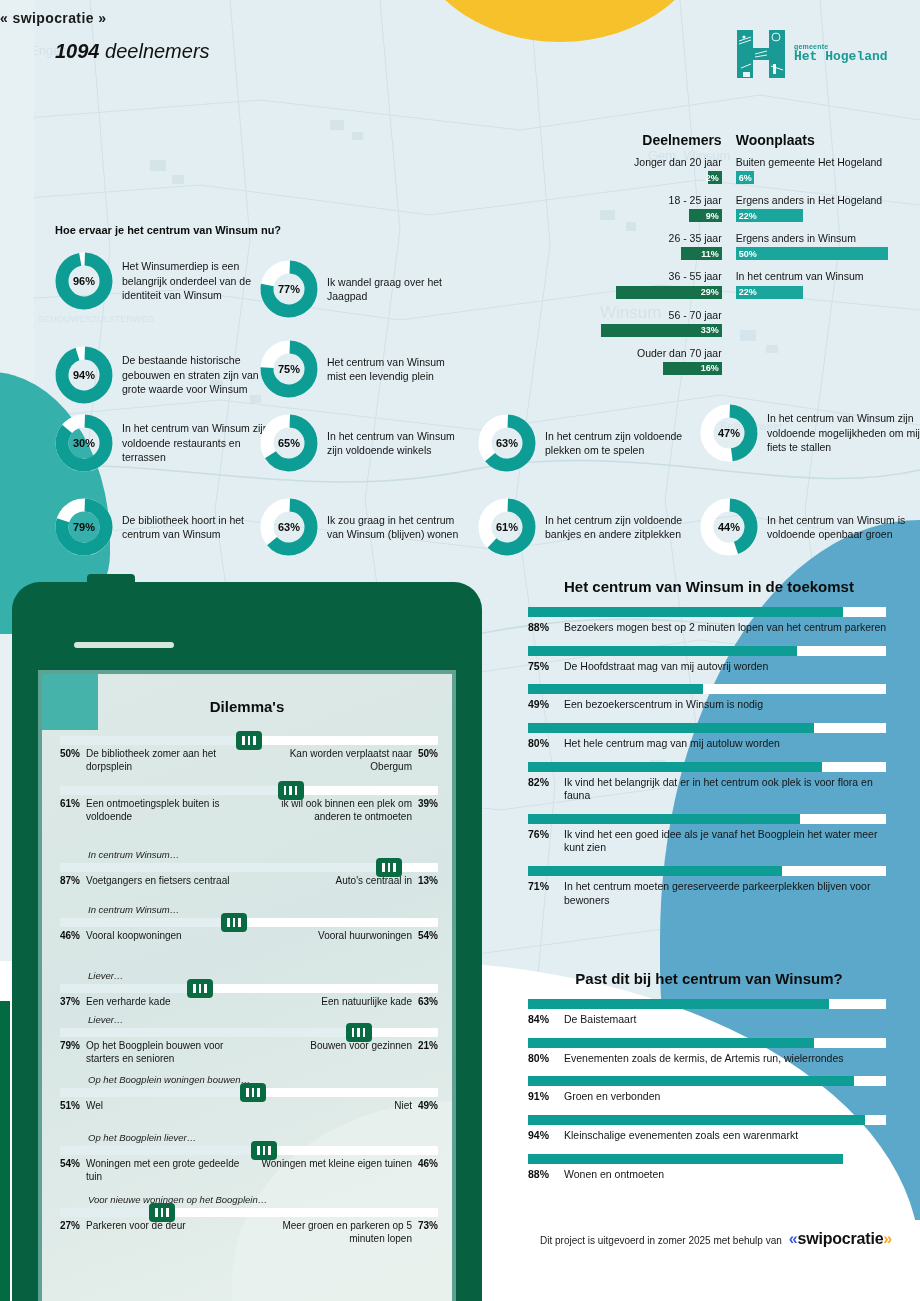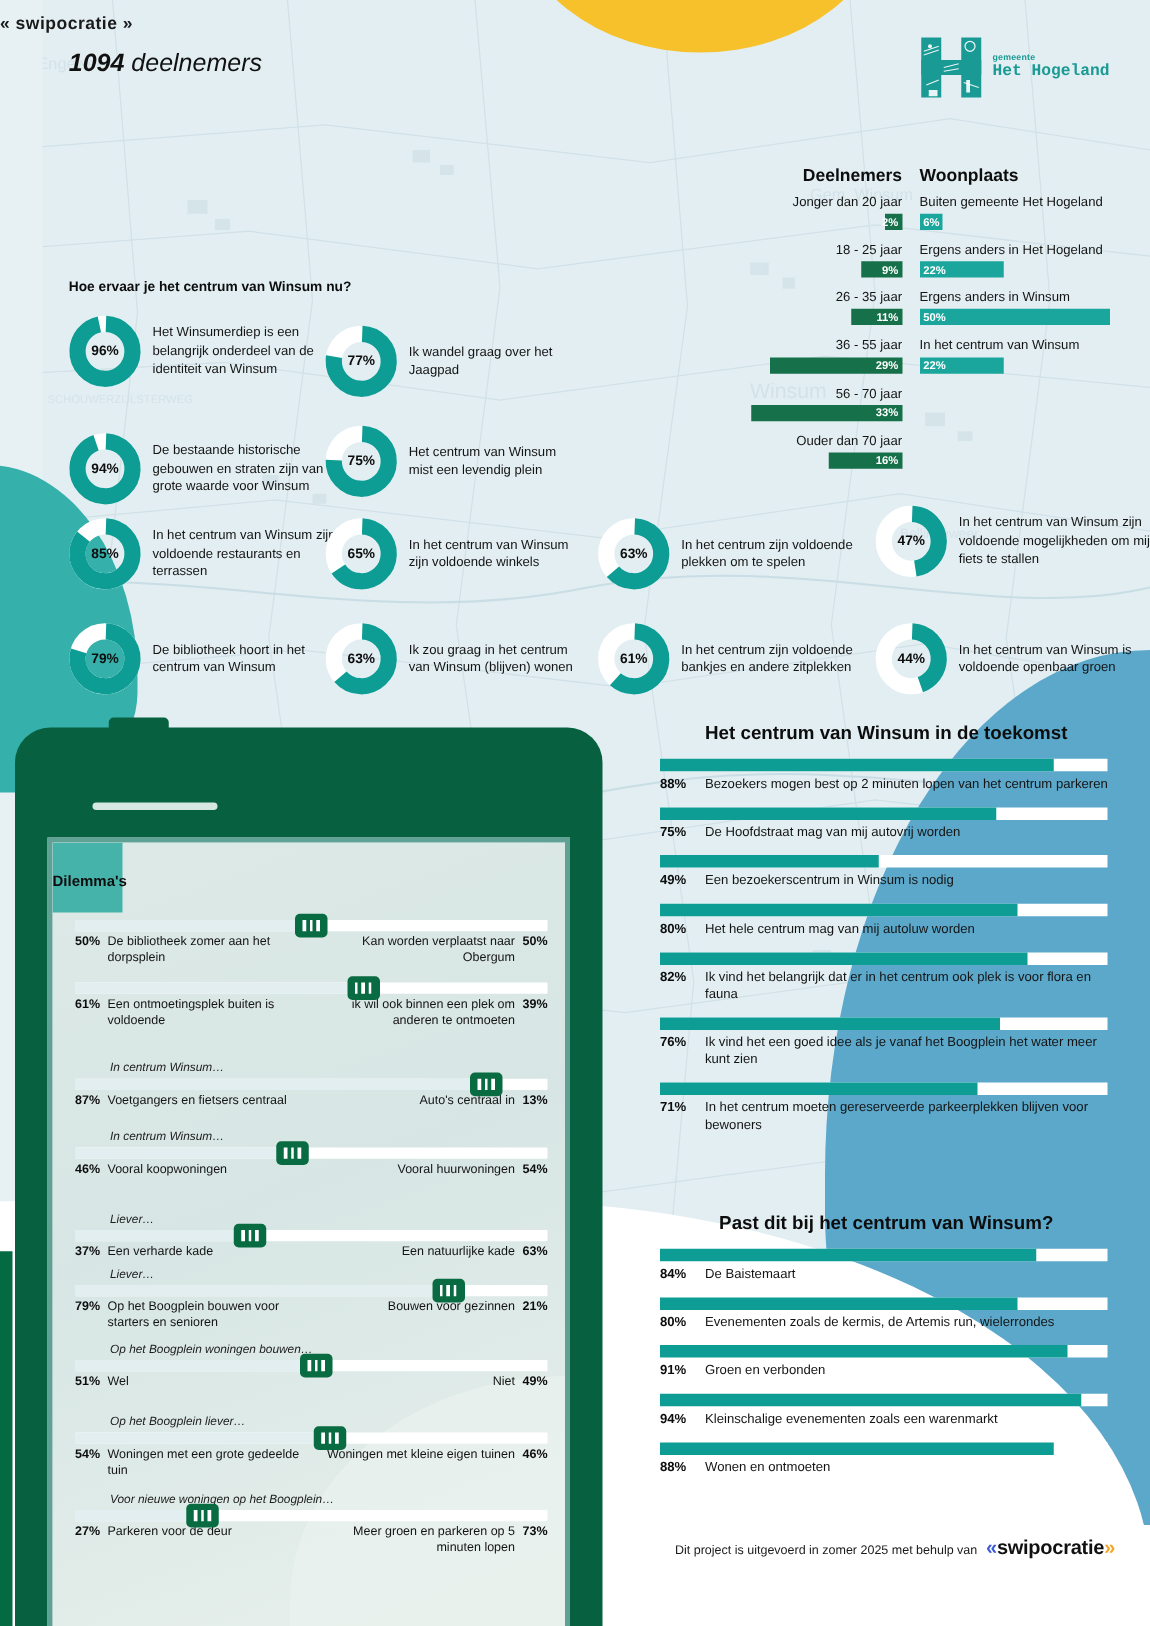--- a/index.html
+++ b/index.html
@@ -131,22 +131,22 @@
   }
   .screen-corner {
     position:absolute; left:0; top:0; width:56px; height:56px; background:#46b3ab;
   }
   .screen-sheen {
     position:absolute; right:-40px; bottom:-20px; width:260px; height:220px;
     background:#e9f1ed; border-top-left-radius:220px 180px; opacity:0.85;
   }
   .screen-inner { position:absolute; left:0; top:0; width:100%; height:100%; }
   .dilemmas-title {
-    position:absolute; left:0; top:24px; width:100%; text-align:left;
-    font-size:12px; font-weight:bold; color:#0d0d0d;
+    position:absolute; left:0; top:24px; width:100%; text-align:center;
+    font-size:15px; font-weight:bold; color:#0d0d0d;
   }
 
   .dil-row { position:absolute; left:18px; width:378px; }
   .dil-sub { font-size:9.5px; font-style:italic; color:#1c1c1c; margin-left:28px; margin-bottom:3px; }
   .dil-track { position:relative; width:378px; height:9px; background:#ffffff; border-radius:1px; }
   .dil-track .tint { position:absolute; left:0; top:0; height:9px; background:#e3eef0; }
   .dil-handle {
     position:absolute; top:-5px; width:26px; height:19px; background:#086b42; border-radius:4px;
     display:flex; align-items:center; justify-content:center; gap:3px;
   }
@@ -369,21 +369,21 @@
           <div class="pct">94%</div>
         </div>
         <div class="donut-label" style="width:150px">De bestaande historische gebouwen en straten zijn van grote waarde voor Winsum</div>
       </div>
       <div class="donut-item" style="left:55px; top:166px; width:217px;">
         <div class="donut">
           <svg width="58" height="58" viewBox="0 0 58 58">
             <circle cx="29" cy="29" r="22" fill="none" stroke="#ffffff" stroke-width="13"></circle>
             <circle cx="29" cy="29" r="22" fill="none" stroke="#0d9d94" stroke-width="13" stroke-dasharray="117.49556524425824 20.734511513692638" transform="rotate(-88 29 29)"></circle>
           </svg>
-          <div class="pct">85%</div>
+          <div class="pct">30%</div>
         </div>
         <div class="donut-label" style="width:150px">In het centrum van Winsum zijn voldoende restaurants en terrassen</div>
       </div>
       <div class="donut-item" style="left:55px; top:250px; width:217px;">
         <div class="donut">
           <svg width="58" height="58" viewBox="0 0 58 58">
             <circle cx="29" cy="29" r="22" fill="none" stroke="#ffffff" stroke-width="13"></circle>
             <circle cx="29" cy="29" r="22" fill="none" stroke="#0d9d94" stroke-width="13" stroke-dasharray="109.20176063878121 29.028316119169673" transform="rotate(-88 29 29)"></circle>
           </svg>
           <div class="pct">79%</div>

